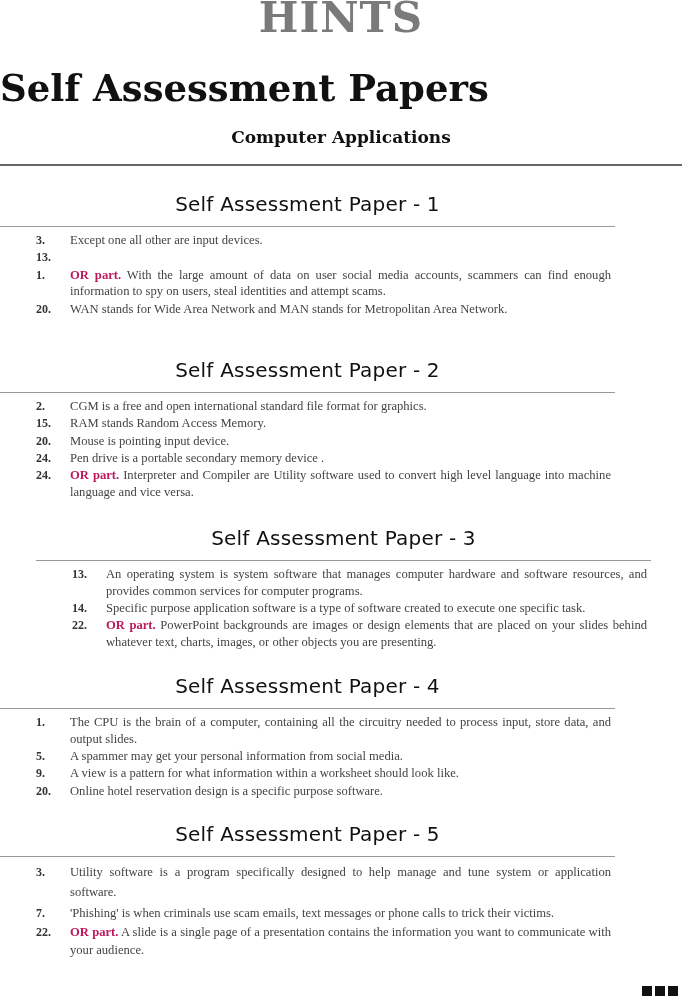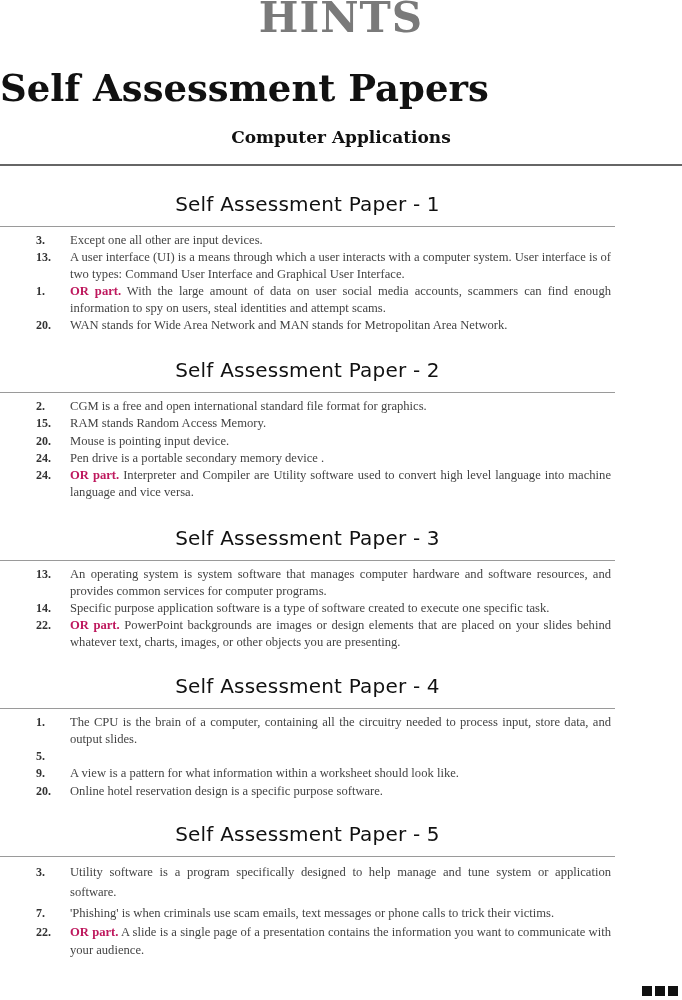--- a/index.html
+++ b/index.html
@@ -48,21 +48,20 @@
 <div class="section" style="top:188px;">
   <div class="sec-title">Self Assessment Paper - 1</div>
   <div class="sec-rule"></div>
   <ul class="items">
     <li class="item">
         <span class="num">3.</span>
         <span class="txt"><b class="or"></b><span>Except one all other are input devices.</span></span>
       </li>
     <li class="item">
         <span class="num">13.</span>
-        <span class="txt"><b class="or"></b><span>A user interface (UI) is a means through which a user interacts with a computer system. User interface is of two types: Command User Interface and Graphical User Interface.</span></span>
       </li>
     <li class="item">
         <span class="num">1.</span>
         <span class="txt"><b class="or">OR part.</b><span> With the large amount of data on user social media accounts, scammers can find enough information to spy on users, steal identities and attempt scams.</span></span>
       </li>
     <li class="item">
         <span class="num">20.</span>
         <span class="txt"><b class="or"></b><span>WAN stands for Wide Area Network and MAN stands for Metropolitan Area Network.</span></span>
       </li>
   </ul>
@@ -88,21 +87,21 @@
         <span class="num">24.</span>
         <span class="txt"><b class="or"></b><span>Pen drive is a portable secondary memory device .</span></span>
       </li>
     <li class="item">
         <span class="num">24.</span>
         <span class="txt"><b class="or">OR part.</b><span> Interpreter and Compiler are Utility software used to convert high level language into machine language and vice versa.</span></span>
       </li>
   </ul>
 </div>
 
-<div class="section" style="top:522px;">
+<div class="section" style="top:522px;padding-left:36px;">
   <div class="sec-title">Self Assessment Paper - 3</div>
   <div class="sec-rule"></div>
   <ul class="items">
     <li class="item">
         <span class="num">13.</span>
         <span class="txt"><b class="or"></b><span>An operating system is system software that manages computer hardware and software resources, and provides common services for computer programs.</span></span>
       </li>
     <li class="item">
         <span class="num">14.</span>
         <span class="txt"><b class="or"></b><span>Specific purpose application software is a type of software created to execute one specific task.</span></span>
@@ -117,20 +116,21 @@
 <div class="section" style="top:670px;">
   <div class="sec-title">Self Assessment Paper - 4</div>
   <div class="sec-rule"></div>
   <ul class="items">
     <li class="item">
         <span class="num">1.</span>
         <span class="txt"><b class="or"></b><span>The CPU is the brain of a computer, containing all the circuitry needed to process input, store data, and output slides.</span></span>
       </li>
     <li class="item">
         <span class="num">5.</span>
+        <span class="txt"><b class="or"></b><span>A spammer may get your personal information from social media.</span></span>
       </li>
     <li class="item">
         <span class="num">9.</span>
         <span class="txt"><b class="or"></b><span>A view is a pattern for what information within a worksheet should look like.</span></span>
       </li>
     <li class="item">
         <span class="num">20.</span>
         <span class="txt"><b class="or"></b><span>Online hotel reservation design is a specific purpose software.</span></span>
       </li>
   </ul>

